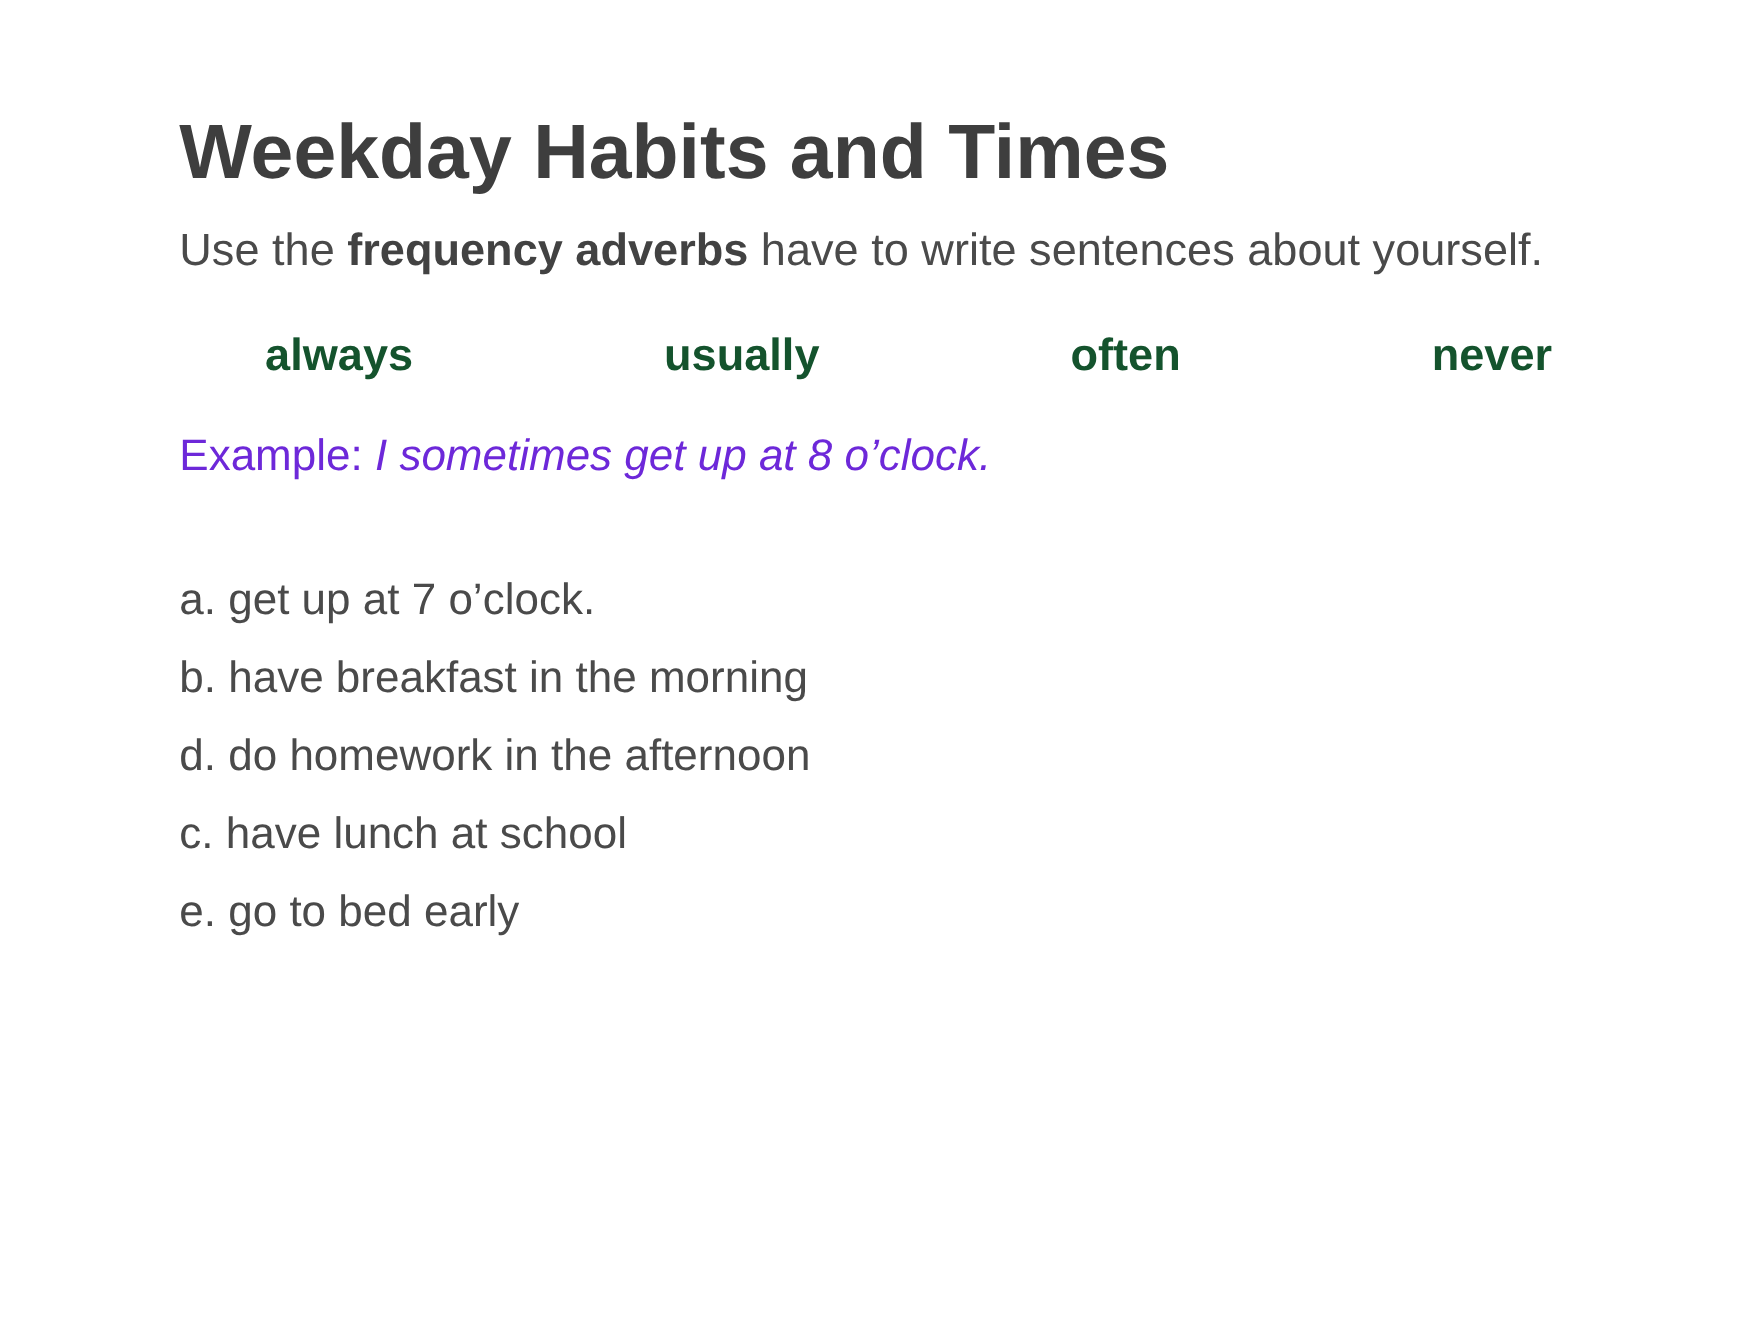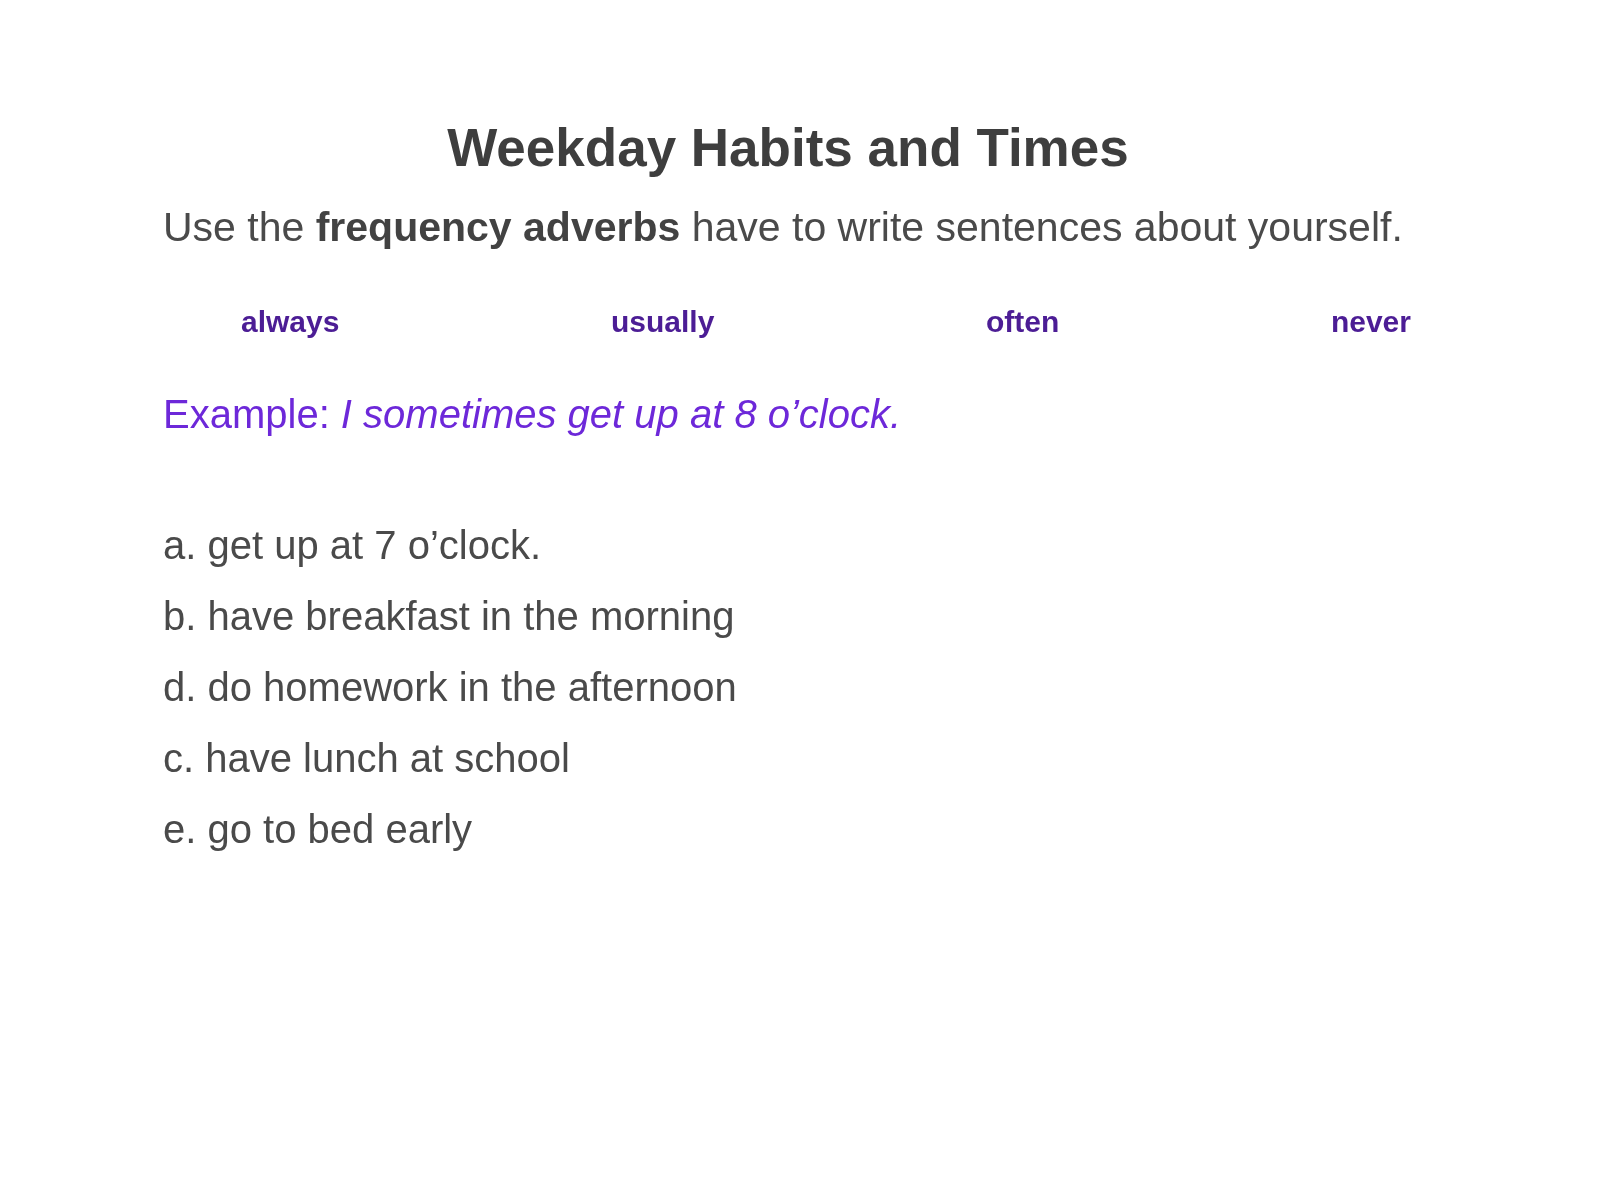--- a/index.html
+++ b/index.html
@@ -17,25 +17,25 @@
   }
   .content {
     position: absolute;
     left: 163px;
     top: 0;
     width: 1250px;
     height: 1200px;
   }
   .doc-title {
     position: absolute;
-    top: 112px;
+    top: 102px;
     left: 0;
     width: 1250px;
-    text-align: center;
-    font-size: 53px;
+    text-align: left;
+    font-size: 70px;
     font-weight: bold;
     color: #3e3e3e;
     line-height: 72px;
     white-space: nowrap;
   }
   .instruction {
     position: absolute;
     top: 202px;
     left: 0;
     width: 1320px;
@@ -49,23 +49,23 @@
     color: #424242;
   }
   .adverb-row {
     position: absolute;
     top: 297px;
     left: 78px;
     width: 1170px;
     display: flex;
     justify-content: space-between;
     align-items: center;
-    font-size: 30px;
+    font-size: 41px;
     font-weight: bold;
-    color: #4c1d95;
+    color: #14532d;
     line-height: 50px;
   }
   .example-line {
     position: absolute;
     top: 389px;
     left: 0;
     width: 1250px;
     font-size: 40px;
     color: #6d28d9;
     line-height: 50px;

